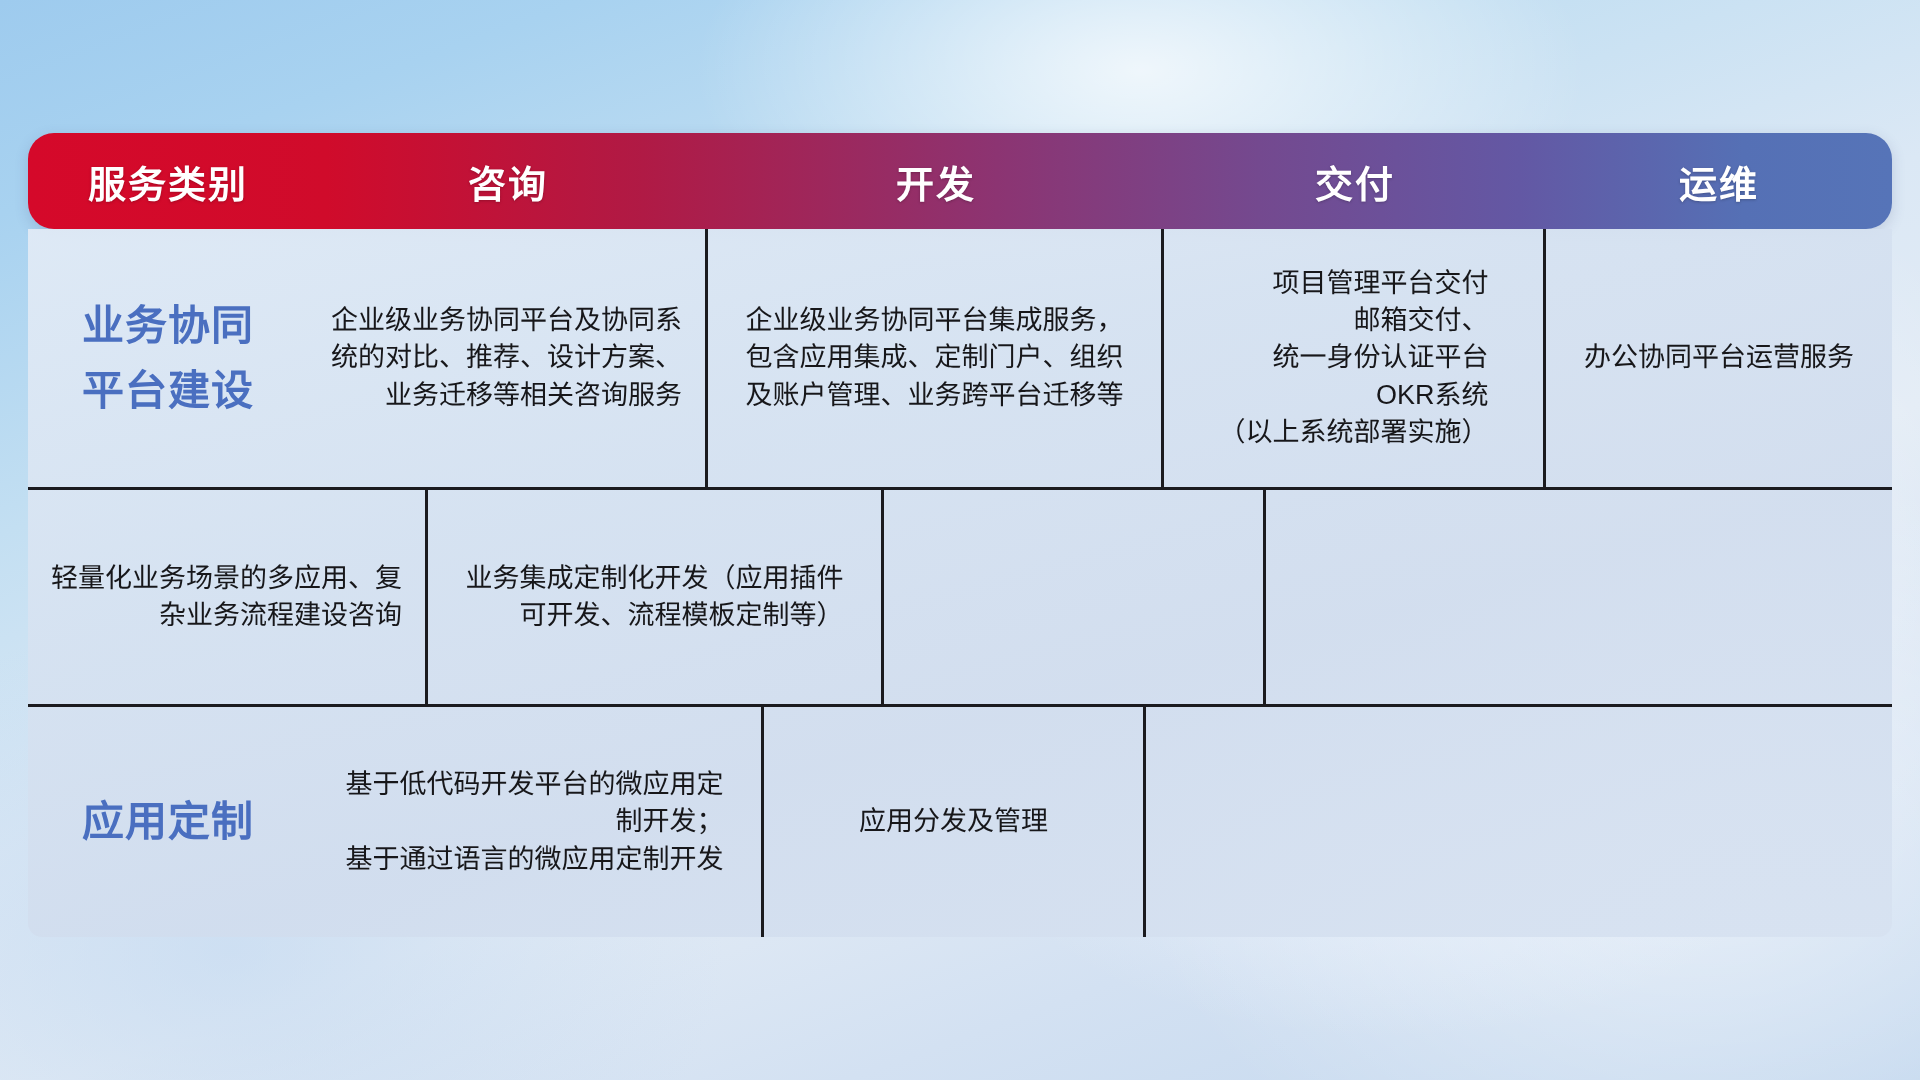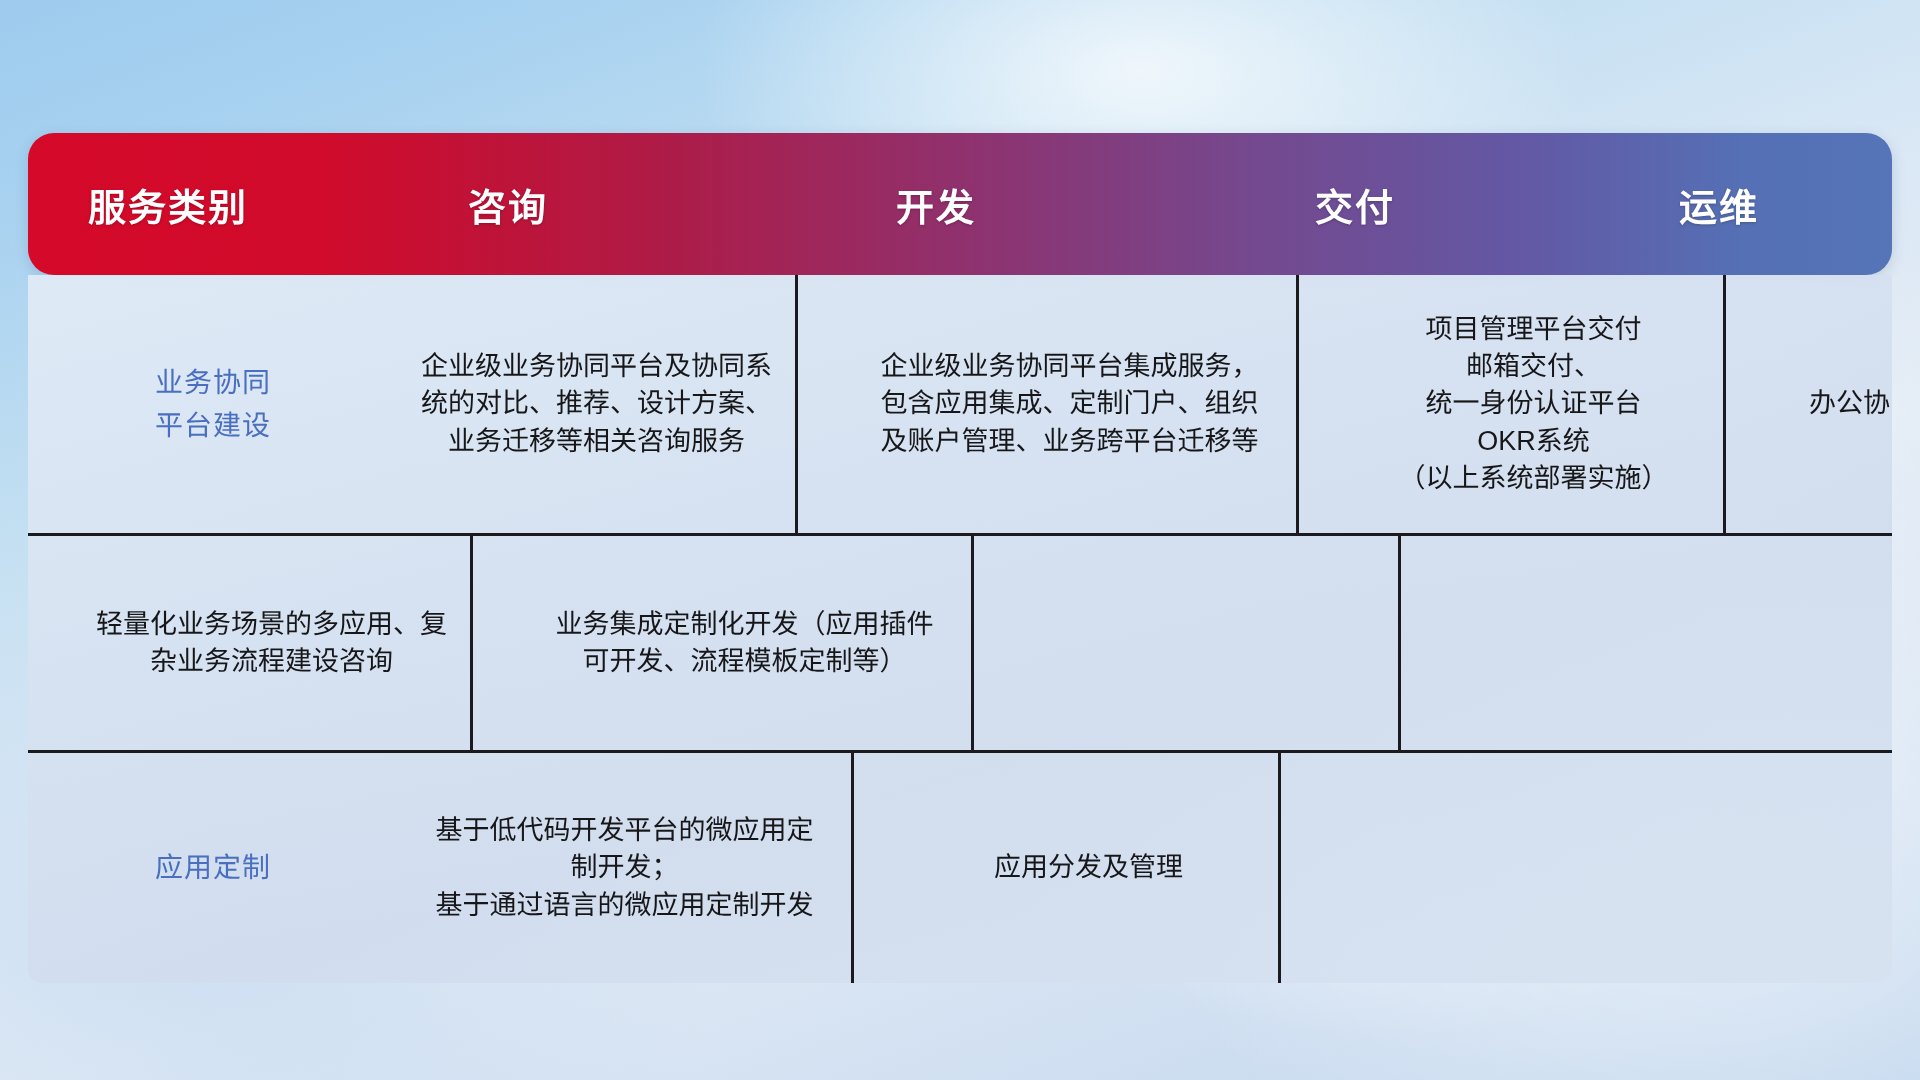--- a/index.html
+++ b/index.html
@@ -64,21 +64,21 @@
   
   .matrix {
     position: absolute;
     left: 28px;
     top: 133px;
     width: 1864px;
   }
 
   .matrix-header {
     display: flex;
-    height: 142px;
+    height: 96px;
     border-radius: 26px;
     background: linear-gradient(90deg,
       #d5092a 0%,
       #d00b2b 16%,
       #b01a45 33%,
       #8c3472 52%,
       #74498f 66%,
       #6358a4 80%,
       #5570b5 92%,
       #5674b8 100%);
@@ -117,27 +117,26 @@
 
   .cell {
     display: flex;
     align-items: center;
     justify-content: center;
     box-sizing: border-box;
     padding: 13px 16px;
     font-size: 27px;
     line-height: 1.38;
     color: #17171a;
-    text-align: center;
+    text-align: right;
     white-space: pre-line;
-    margin-left: 45px;
   }
   .cell.category {
-    font-size: 28px;
-    font-weight: normal;
+    font-size: 42px;
+    font-weight: bold;
     color: #4a6fc0;
     letter-spacing: 1px;
     line-height: 1.55;
   }
   .cell.divider { border-right: 3px solid #1b1b1f; }
 
   
   .c0 { width: 280px; flex: 0 0 280px; }
   .c1 { width: 400px; flex: 0 0 400px; }
   .c2 { width: 456px; flex: 0 0 456px; }

